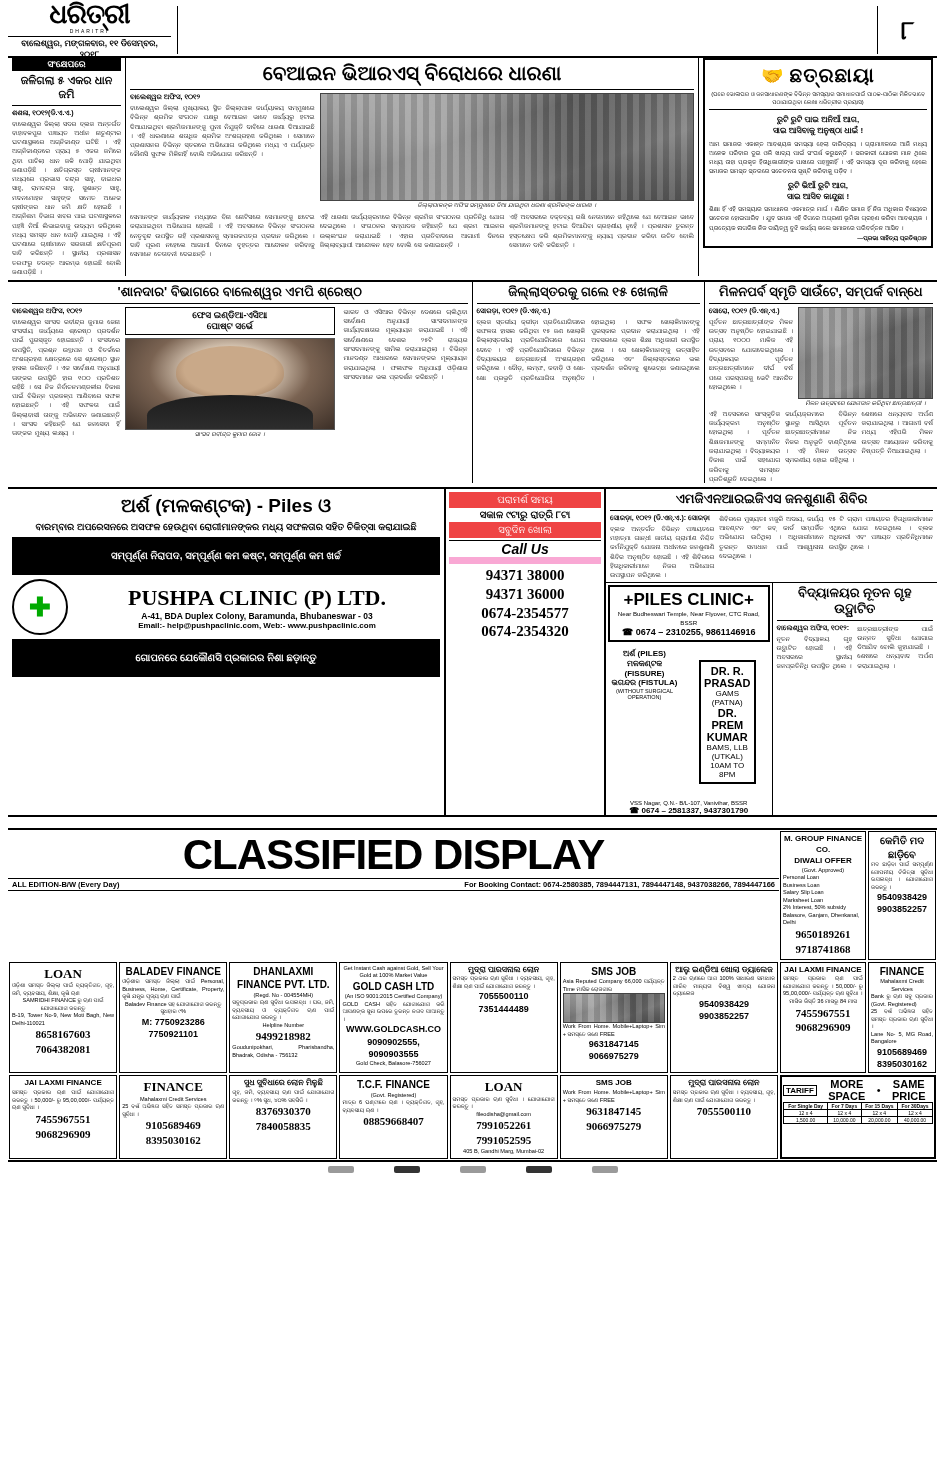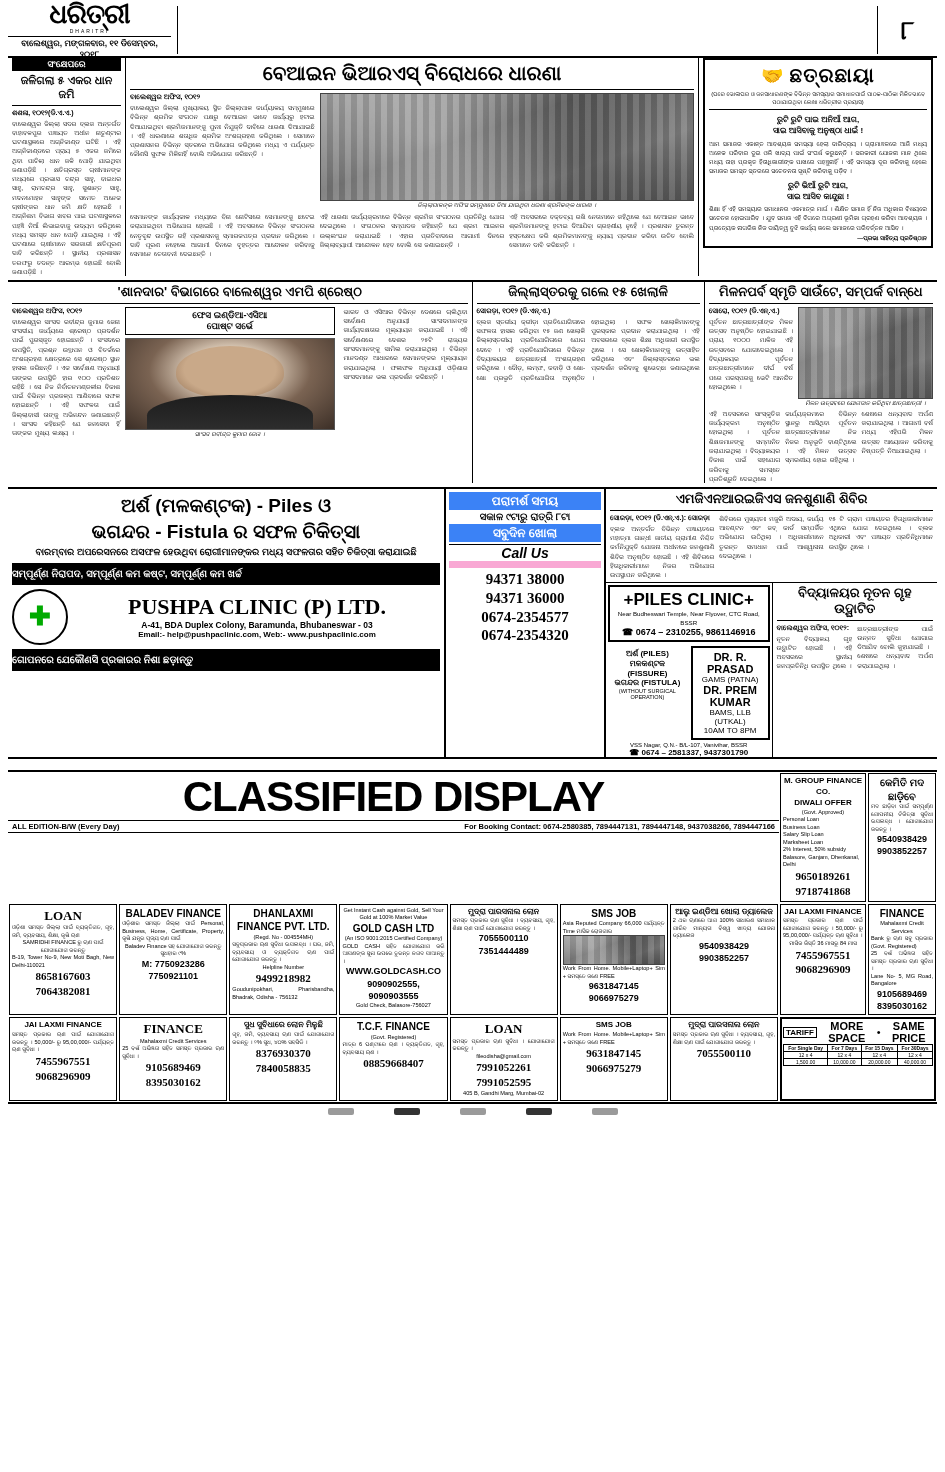--- a/index.html
+++ b/index.html
@@ -242,56 +242,56 @@
   .piles-sub {
     font-size: 9.5px;
     font-weight: bold;
     text-align: center;
     margin: 1px 0;
     line-height:1.4;
   }
   .piles-strip {
     background: #000; color: #fff;
     font-size: 10px; font-weight: bold;
-    text-align: left; padding: 5px 0;
+    text-align: center; padding: 13px 0;
     margin-top: 4px;
   }
   .clinic-row { display: flex; align-items: center; gap: 6px; margin-top: 4px; }
   .clinic-logo {
     width: 56px; height: 56px; border-radius: 50%;
     border: 2px solid #000;
     display: flex; align-items: center; justify-content: center;
     font-size: 26px; color: #0a0; font-weight: bold;
     background: #fff;
     flex: 0 0 auto;
   }
   .clinic-name { font-size: 22px; font-weight: bold; font-family: "Liberation Serif", serif; }
   .clinic-addr { font-size: 8.5px; font-weight: bold; }
   .consult-box { padding: 3px; }
   .cb-dark {
-    background: #3b82f6; color: #fff; text-align: center;
-    font-size: 12px; font-weight: bold; padding: 2px 0;
+    background: #ef4444; color: #fff; text-align: center;
+    font-size: 10px; font-weight: normal; padding: 2px 0;
   }
   .cb-line { text-align: center; font-size: 10px; font-weight: bold; padding: 1px 0; }
   .cb-num {
     text-align: center; font-size: 15px; font-weight: bold;
     font-family: "Liberation Serif", serif; line-height: 1.25;
   }
   .callus {
     text-align: center; font-size: 14px; font-weight: bold;
     font-style: italic; border-top: 1px solid #000; border-bottom: 7px solid #f9a8d4;
     margin: 2px 0;
   }
   .plus-piles {
     border: 2px solid #000; margin: 2px; padding: 3px; text-align: center;
   }
   .plus-piles .t { font-size: 17px; font-weight: bold; }
   .plus-piles .a { font-size: 6.2px; line-height: 1.35; }
   .plus-piles .p { font-size: 9px; font-weight: bold; }
-  .drbox { border: 2px solid #000; margin: 2px; padding: 3px; text-align: center; }
+  .drbox { border: 2px solid #000; margin: 16px; padding: 3px; text-align: center; }
   .drbox .n { font-size: 11px; font-weight: bold; }
   .drbox .q { font-size: 8px; }
 
   
   .cd-band { border-top: 2px solid #000; border-bottom: 2px solid #000; }
   .cd-title {
     font-size: 42px; font-weight: bold; text-align: center;
     font-family: "Liberation Sans", sans-serif; letter-spacing: -1px;
     line-height: 1;
     padding: 4px 0 2px;
@@ -448,21 +448,20 @@
           <div class="body-text">ଶେଷରେ ଧନ୍ୟବାଦ ଅର୍ପଣ କରାଯାଇଥିଲା । ଆଗାମୀ ବର୍ଷ ମଧ୍ୟ ଏହିପରି ମିଳନ ଉତ୍ସବ ଆୟୋଜନ କରିବାକୁ ନିଷ୍ପତ୍ତି ନିଆଯାଇଥିଲା ।</div>
         </div>
       </div>
     </div>
   </div>
 
   <div class="piles-wrap" style="grid-template-columns: 438px 160px 1fr;">
 
     <div class="piles-left">
       <div class="piles-h">ଅର୍ଶ (ମଳକଣ୍ଟକ) - Piles ଓ</div>
-      <div class="piles-h">ଭଗନ୍ଦର - Fistula ର ସଫଳ ଚିକିତ୍ସା</div>
       <div class="piles-sub">ବାରମ୍ବାର ଅପରେସନରେ ଅସଫଳ ହେଉଥିବା ରୋଗୀମାନଙ୍କର ମଧ୍ୟ ସଫଳତାର ସହିତ ଚିକିତ୍ସା କରାଯାଇଛି</div>
       <div class="piles-strip">ସମ୍ପୂର୍ଣ୍ଣ ନିରାପଦ, ସମ୍ପୂର୍ଣ୍ଣ କମ କଷ୍ଟ, ସମ୍ପୂର୍ଣ୍ଣ କମ ଖର୍ଚ୍ଚ</div>
       <div class="clinic-row">
         <div class="clinic-logo">✚</div>
         <div style="flex:1;text-align:center;">
           <div class="clinic-name">PUSHPA CLINIC (P) LTD.</div>
           <div class="clinic-addr">A-41, BDA Duplex Colony, Baramunda, Bhubaneswar - 03</div>
           <div class="clinic-addr" style="font-size:8px;">Email:- help@pushpaclinic.com, Web:- www.pushpaclinic.com</div>
         </div>
       </div>

